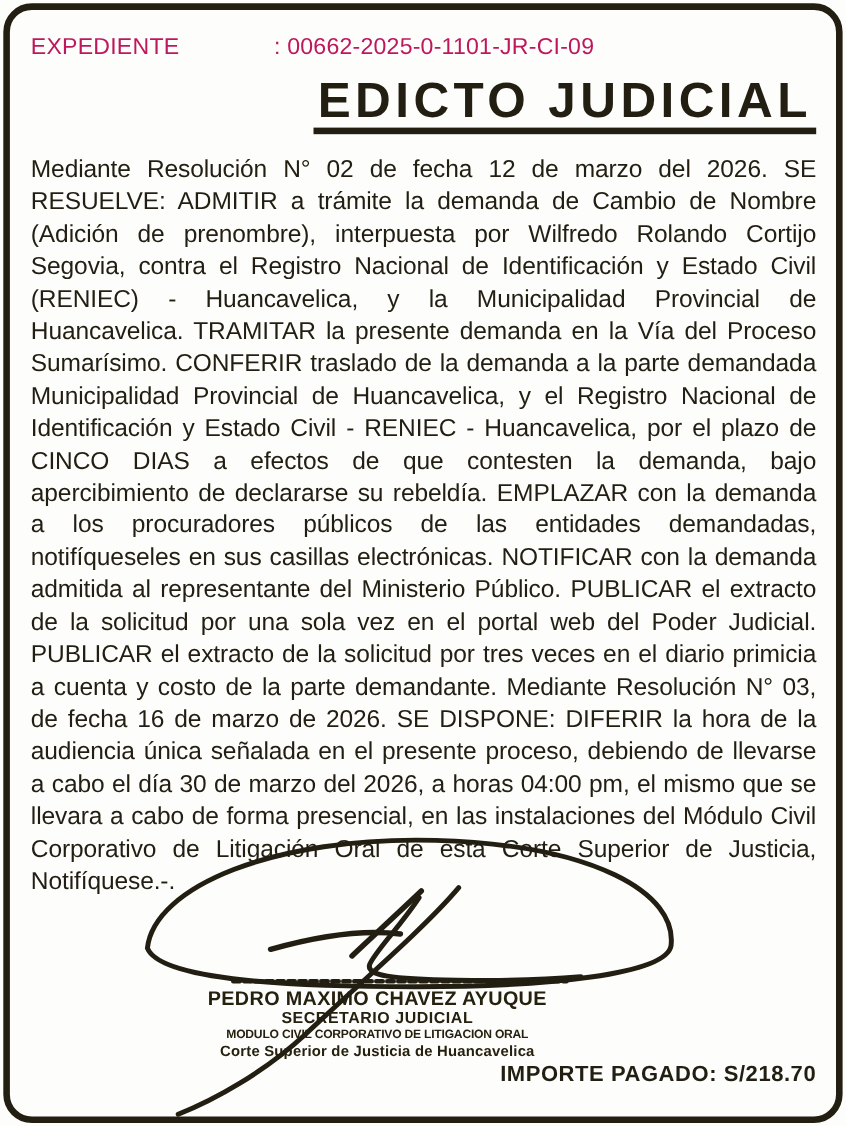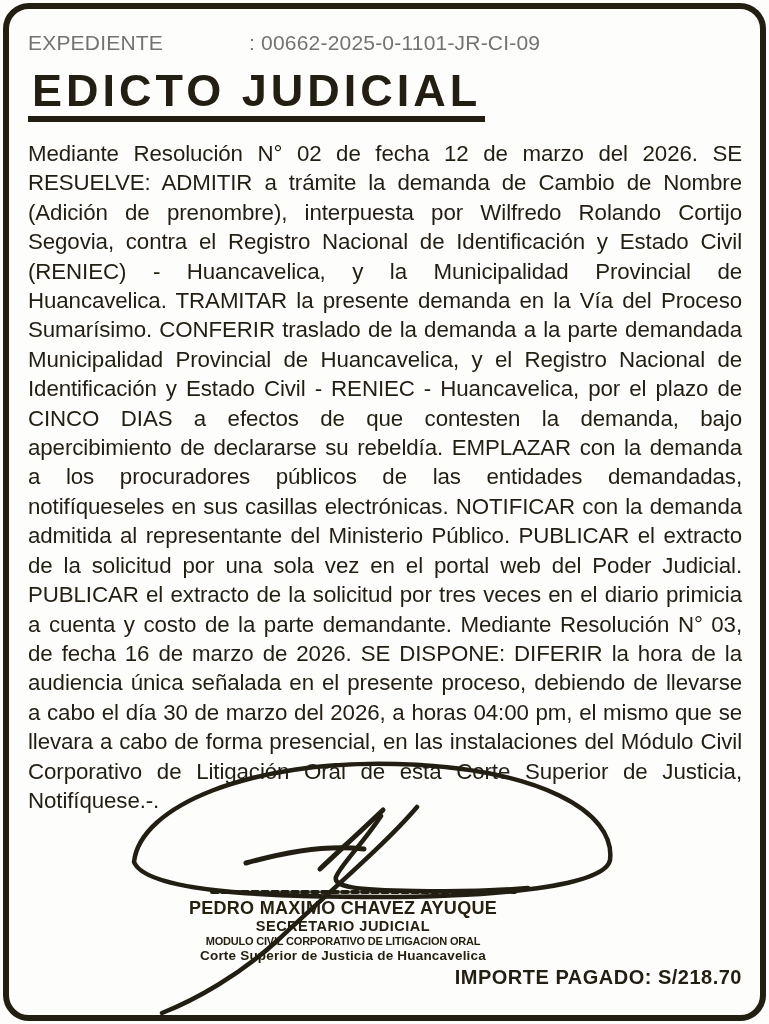--- a/index.html
+++ b/index.html
@@ -26,29 +26,29 @@
   .content {
     position: absolute;
     left: 28px;
     right: 27px;
     top: 30px;
   }
   .expediente-row {
     display: flex;
     font-size: 21px;
     line-height: 26px;
-    color: #737373;
+    color: #be185d;
     letter-spacing: 0.2px;
   }
   .expediente-row .exp-label {
     width: 221px;
     flex: 0 0 221px;
   }
   .title-wrap {
-    text-align: left;
+    text-align: right;
     margin-top: 12px;
   }
   .title-wrap .title-text {
     display: inline-block;
     font-size: 45px;
     font-weight: bold;
     letter-spacing: 4px;
     line-height: 1.0;
     padding: 0 4px 3px 4px;
     border-bottom: 6px solid #221e12;

